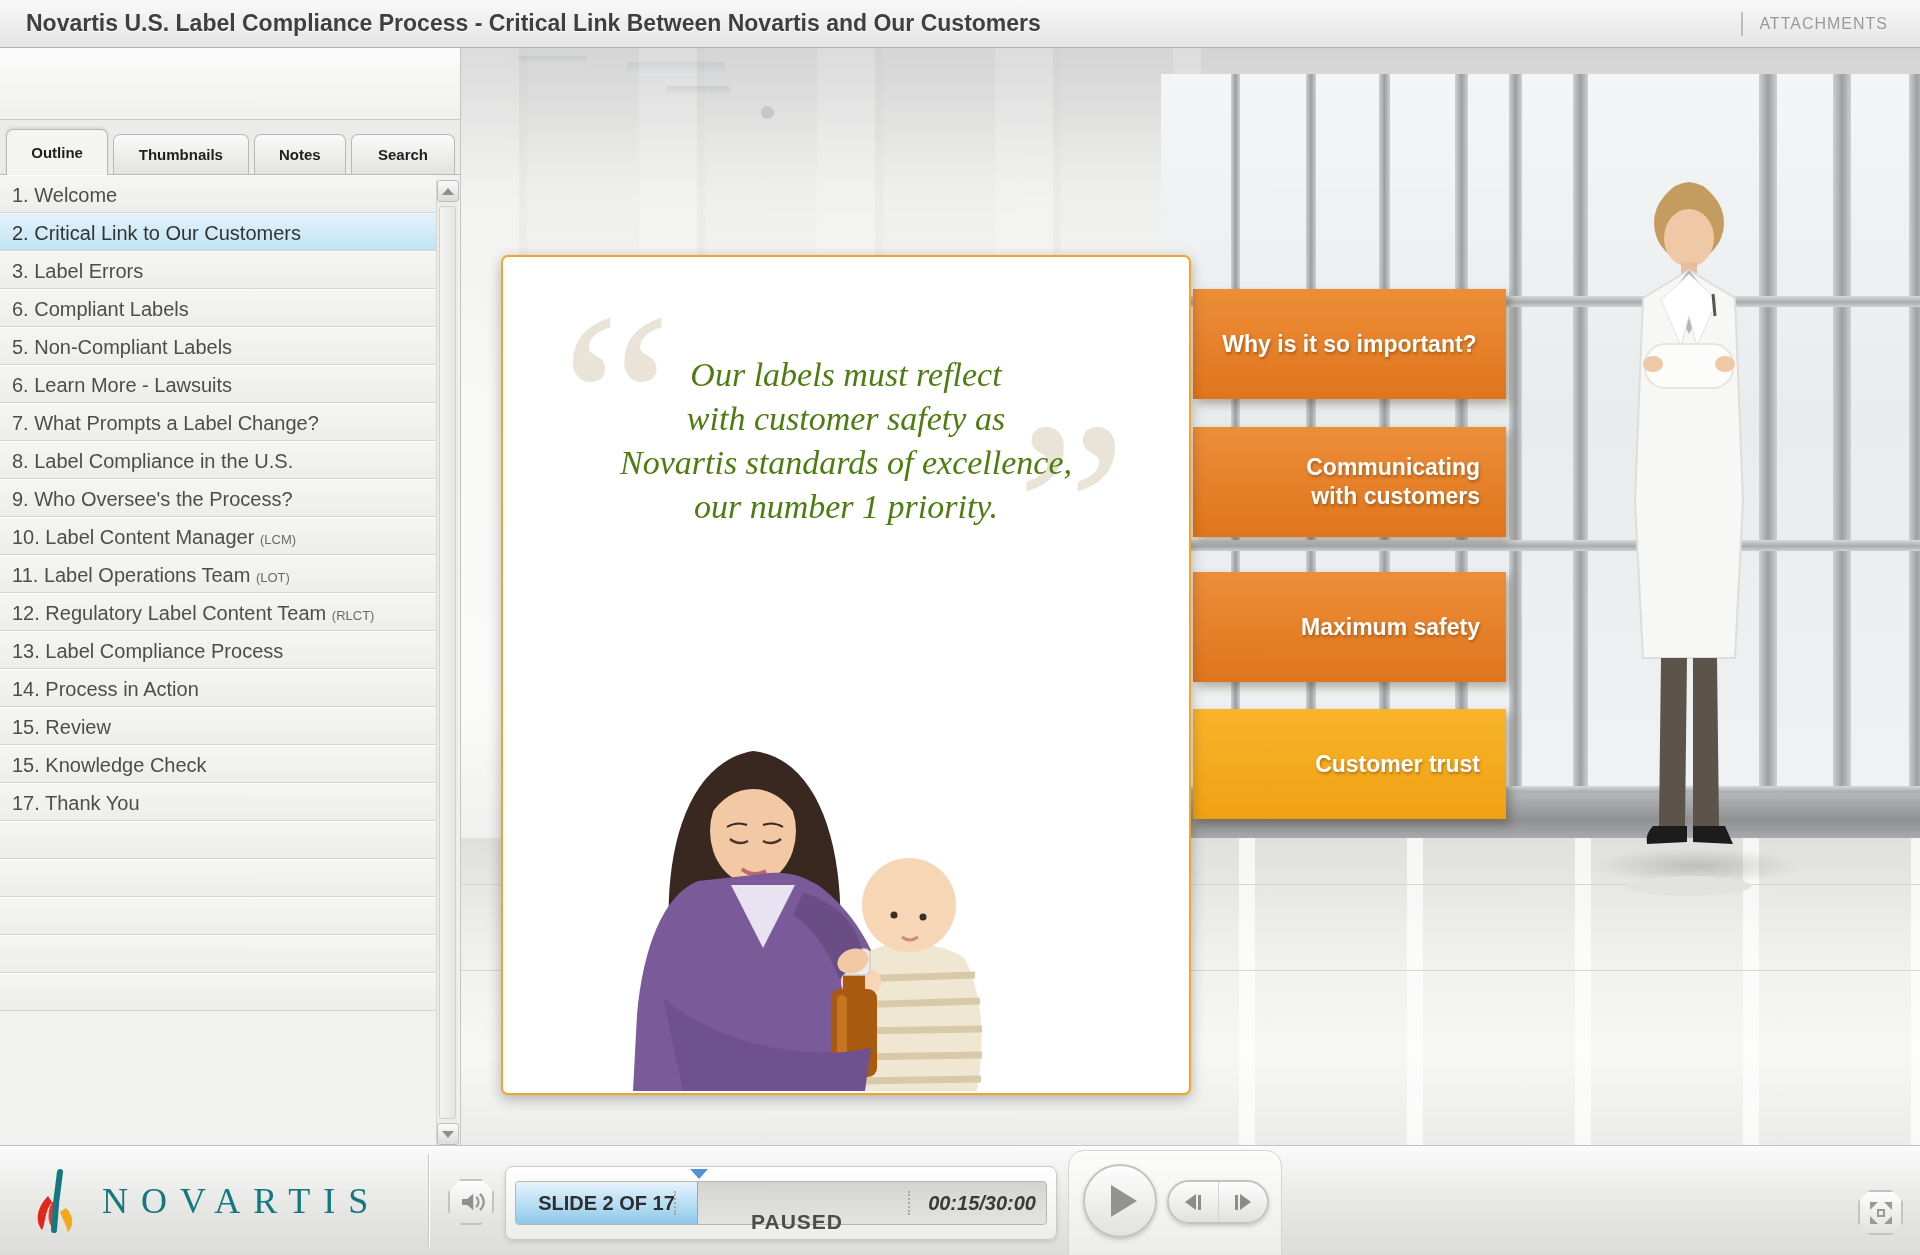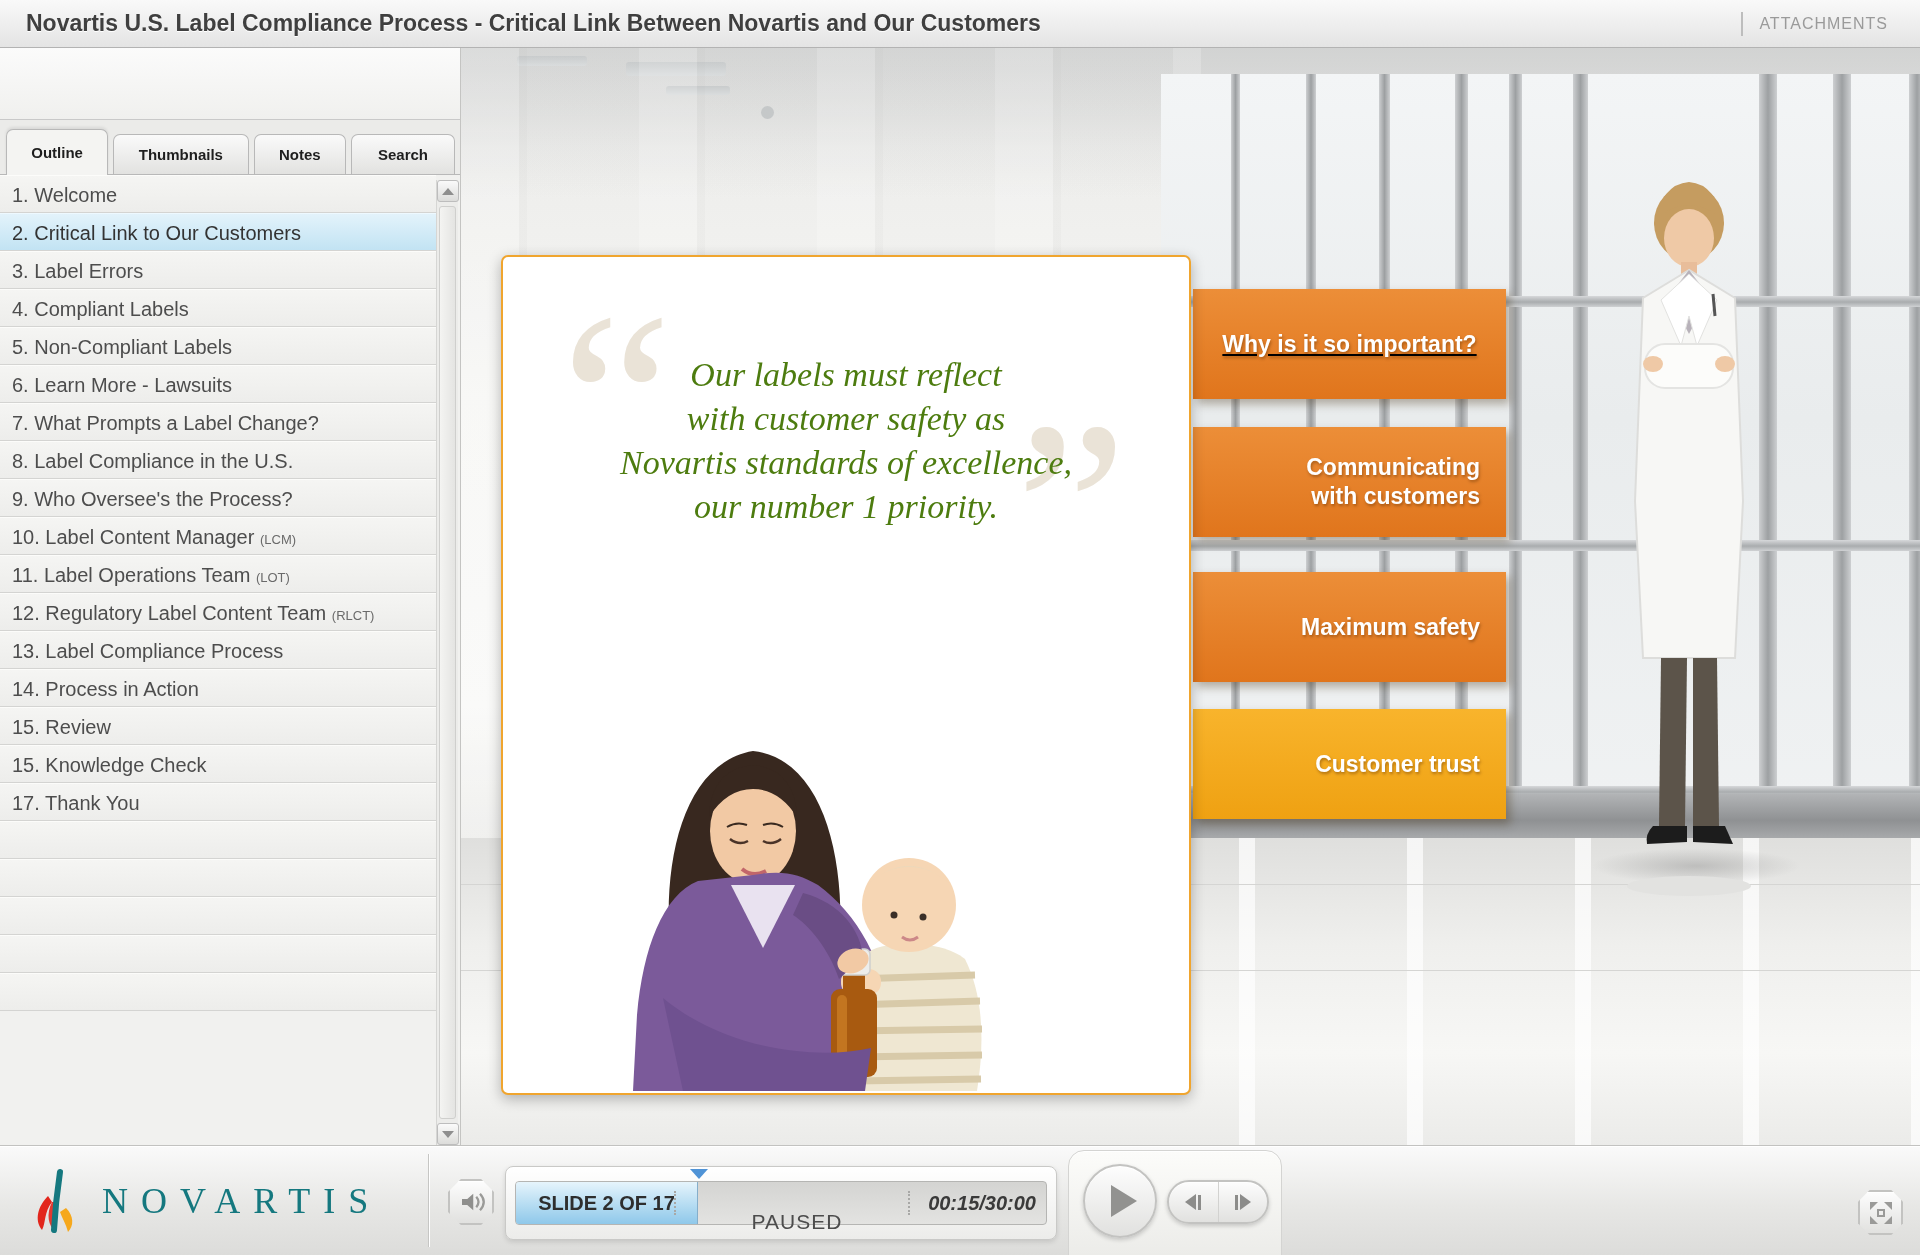--- a/index.html
+++ b/index.html
@@ -212,21 +212,21 @@
     font-size:20px; font-weight:bold; color:#2e2e2e;
   }
   .seek-marker {
     position:absolute; left:174px; top:-13px; width:0; height:0;
     border-left:9px solid transparent; border-right:9px solid transparent;
     border-top:10px solid #4f93d6;
   }
   .seg-paused {
     position:absolute; left:182px; right:150px; top:0; bottom:0;
     display:flex; align-items:center; justify-content:center;
-    font-size:21px; font-weight:normal; color:#4c4c4c; letter-spacing:1px;margin-top:37px;
+    font-size:21px; font-weight:bold; color:#4c4c4c; letter-spacing:1px;margin-top:37px;
   }
   .seg-time {
     position:absolute; right:10px; top:0; bottom:0; width:132px;
     display:flex; align-items:center; justify-content:flex-end;
     font-size:20px; font-weight:bold; color:#3a3a3a;font-style:italic;
   }
   .dots { position:absolute; top:9px; bottom:9px; width:0; border-left:2px dotted #a8a8a6; }
   .dots-1 { left:158px; }
   .dots-2 { left:392px; }
 
@@ -275,21 +275,21 @@
   <div class="tabs">
       <div class="tab active"><span>Outline</span></div>
       <div class="tab"><span>Thumbnails</span></div>
       <div class="tab"><span>Notes</span></div>
       <div class="tab"><span>Search</span></div>
     </div>
   <ul class="outline-list">
       <li class="outline-item"><span>1. Welcome</span> <span class="suffix"></span></li>
       <li class="outline-item selected"><span>2. Critical Link to Our Customers</span> <span class="suffix"></span></li>
       <li class="outline-item"><span>3. Label Errors</span> <span class="suffix"></span></li>
-      <li class="outline-item"><span>4. Compliant Labels</span> <span class="suffix"></span></li>
+      <li class="outline-item"><span>6. Compliant Labels</span> <span class="suffix"></span></li>
       <li class="outline-item"><span>5. Non-Compliant Labels</span> <span class="suffix"></span></li>
       <li class="outline-item"><span>6. Learn More - Lawsuits</span> <span class="suffix"></span></li>
       <li class="outline-item"><span>7. What Prompts a Label Change?</span> <span class="suffix"></span></li>
       <li class="outline-item"><span>8. Label Compliance in the U.S.</span> <span class="suffix"></span></li>
       <li class="outline-item"><span>9. Who Oversee's the Process?</span> <span class="suffix"></span></li>
       <li class="outline-item"><span>10. Label Content Manager</span> <span class="suffix">(LCM)</span></li>
       <li class="outline-item"><span>11. Label Operations Team</span> <span class="suffix">(LOT)</span></li>
       <li class="outline-item"><span>12. Regulatory Label Content Team</span> <span class="suffix">(RLCT)</span></li>
       <li class="outline-item"><span>13. Label Compliance Process</span> <span class="suffix"></span></li>
       <li class="outline-item"><span>14. Process in Action</span> <span class="suffix"></span></li>
@@ -359,21 +359,21 @@
     <ellipse cx="44" cy="198" rx="10" ry="8" fill="#efc9a6"></ellipse>
     <ellipse cx="116" cy="198" rx="10" ry="8" fill="#efc9a6"></ellipse>
     <line x1="104" y1="128" x2="106" y2="150" stroke="#555" stroke-width="3"></line>
     <path d="M52,492 L50,660 L76,660 L78,492 Z" fill="#5c544a"></path>
     <path d="M84,492 L84,660 L110,660 L108,492 Z" fill="#5c544a"></path>
     <path d="M44,660 L78,660 L78,676 L38,678 Q36,668 44,660 Z" fill="#1c1c1c"></path>
     <path d="M84,660 L116,660 L124,678 L84,676 Z" fill="#1c1c1c"></path>
   </svg>
 
   <div>
-      <div class="callout" style="background: linear-gradient(rgb(236, 142, 56), rgb(224, 117, 28)); text-decoration: underline;">
+      <div class="callout" style="background: linear-gradient(rgb(236, 142, 56), rgb(224, 117, 28));">
         <div class="callout-text" style="text-align: center;">
           <div>Why is it so important?</div>
         </div>
       </div>
       <div class="callout" style="background: linear-gradient(rgb(236, 142, 56), rgb(224, 117, 28));">
         <div class="callout-text" style="text-align: right;">
           <div>Communicating</div>
           <div>with customers</div>
         </div>
       </div>

